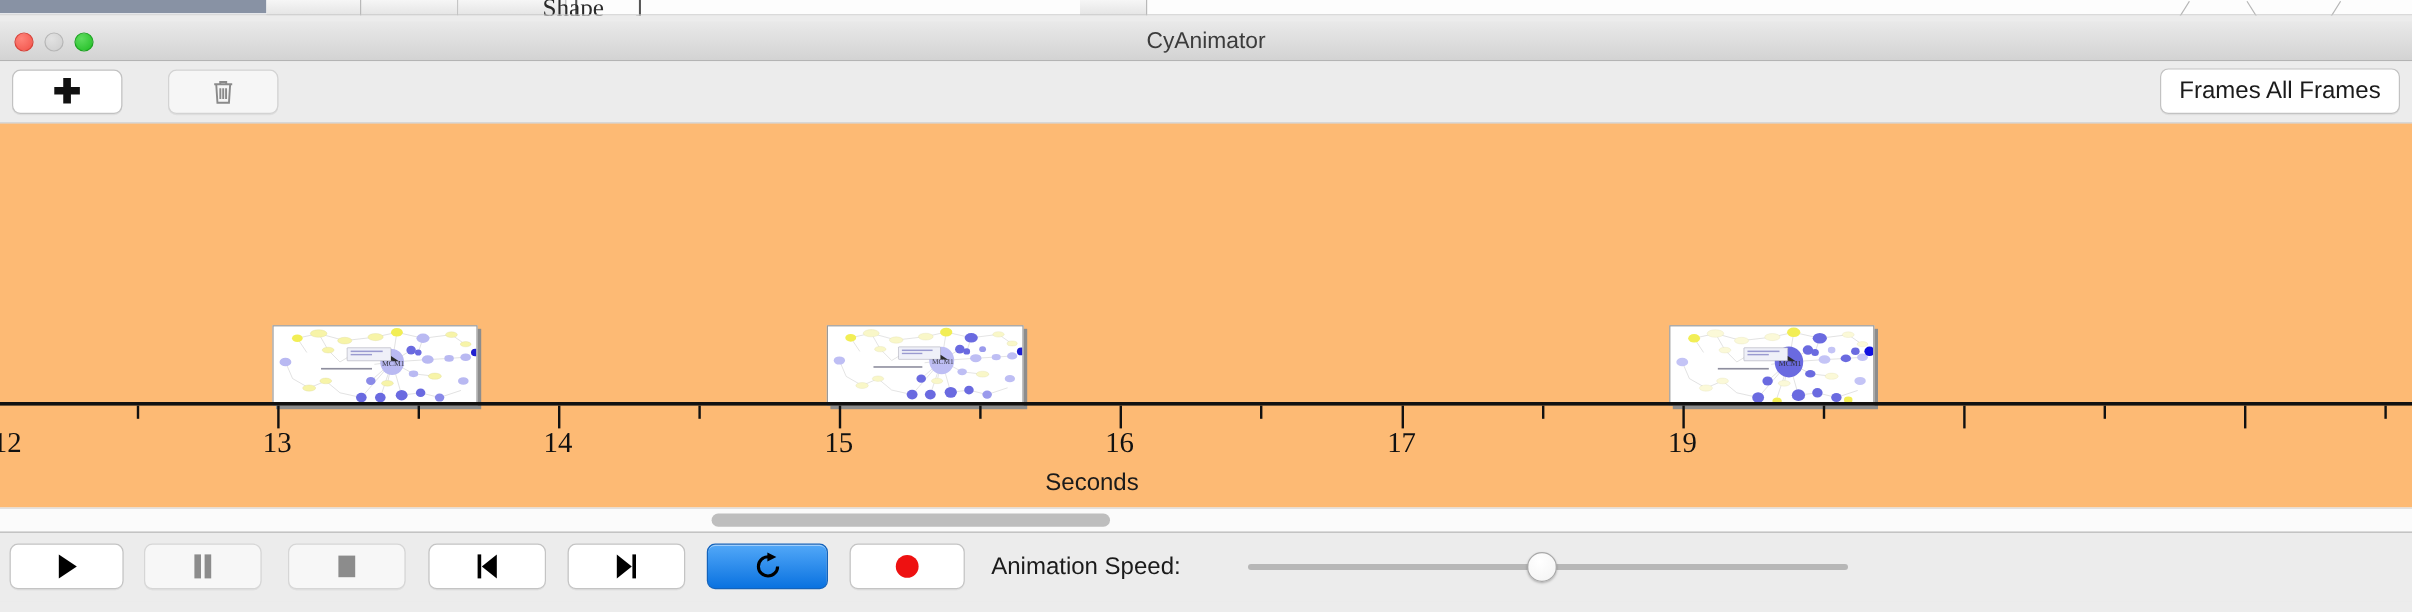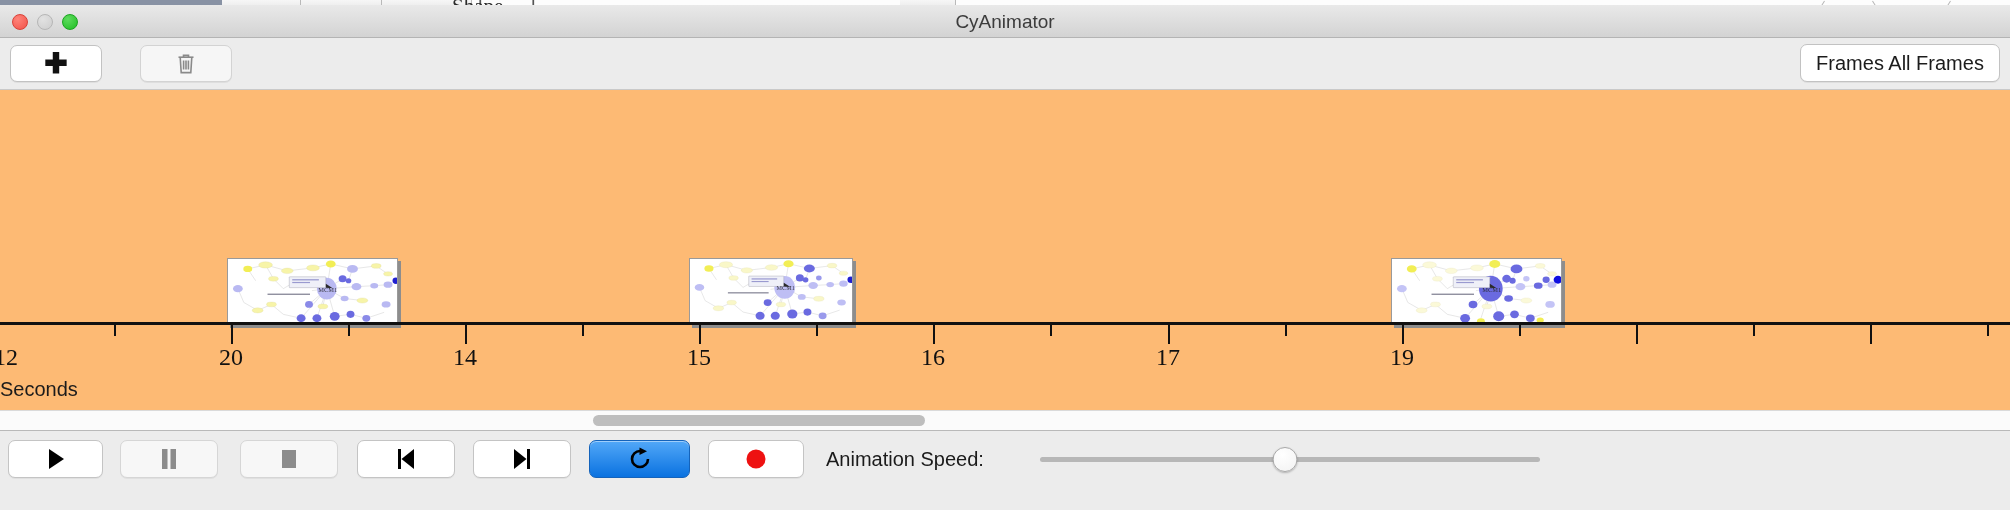--- a/index.html
+++ b/index.html
@@ -36,21 +36,21 @@
   #bg-strip .bgdiag {
     position:absolute; top:1px; width:1px; height:16px;
     background:#b5b5b5; transform-origin:top center;
   }
   #bg-strip .bgline {
     position:absolute; left:0; right:0; bottom:0; height:1px; background:#c3c3c3;
   }
 
   
   #window {
-    position:absolute; left:0; top:5px; width:2010px; height:408px;
+    position:absolute; left:0; top:18px; width:2010px; height:408px;
     background:#ececec;
   }
 
   
   #titlebar {
     position:relative; height:33px; width:100%;
     background:linear-gradient(#e9e9e9,#d3d3d3);
     border-bottom:1px solid #b4b4b4;
   }
   .tl-wrap { position:absolute; left:12px; top:9px; display:flex; gap:9px; }
@@ -115,21 +115,21 @@
   }
   #ruler .tick.major { height:19px; }
   #ruler .tick.minor { height:11px; }
   #ruler .tlabel {
     position:absolute; top:22px; font-size:24px; color:#111;
     font-family:"Liberation Serif", serif;
     transform:translateX(-50%); white-space:nowrap;
   }
   #axis-title {
     position:absolute; top:288px; left:0; width:100%;
-    text-align:left; font-size:20px; color:#1b1b1b;
+    text-align:center; font-size:20px; color:#1b1b1b;
     padding-right:190px;
   }
 
   
   #hscroll {
     position:relative; width:100%; height:20px;
     background:#fbfbfb; border-top:1px solid #dadada;
   }
   #hscroll .thumb {
     position:absolute; top:4px; height:11px; border-radius:6px;
@@ -513,21 +513,21 @@
       <div class="tick major" style="left:231px;"></div>
       <div class="tick major" style="left:465px;"></div>
       <div class="tick major" style="left:699px;"></div>
       <div class="tick major" style="left:933px;"></div>
       <div class="tick major" style="left:1168px;"></div>
       <div class="tick major" style="left:1402px;"></div>
       <div class="tick major" style="left:1636px;"></div>
       <div class="tick major" style="left:1870px;"></div>
 
       <div class="tlabel" style="left:6px;">12</div>
-      <div class="tlabel" style="left:231px;">20</div>
+      <div class="tlabel" style="left:231px;">13</div>
       <div class="tlabel" style="left:465px;">14</div>
       <div class="tlabel" style="left:699px;">15</div>
       <div class="tlabel" style="left:933px;text-align:center;">16</div>
       <div class="tlabel" style="left:1168px;">17</div>
       <div class="tlabel" style="left:1402px;">19</div>
     </div>
 
     <div id="axis-title">Seconds</div>
   </div>
 

